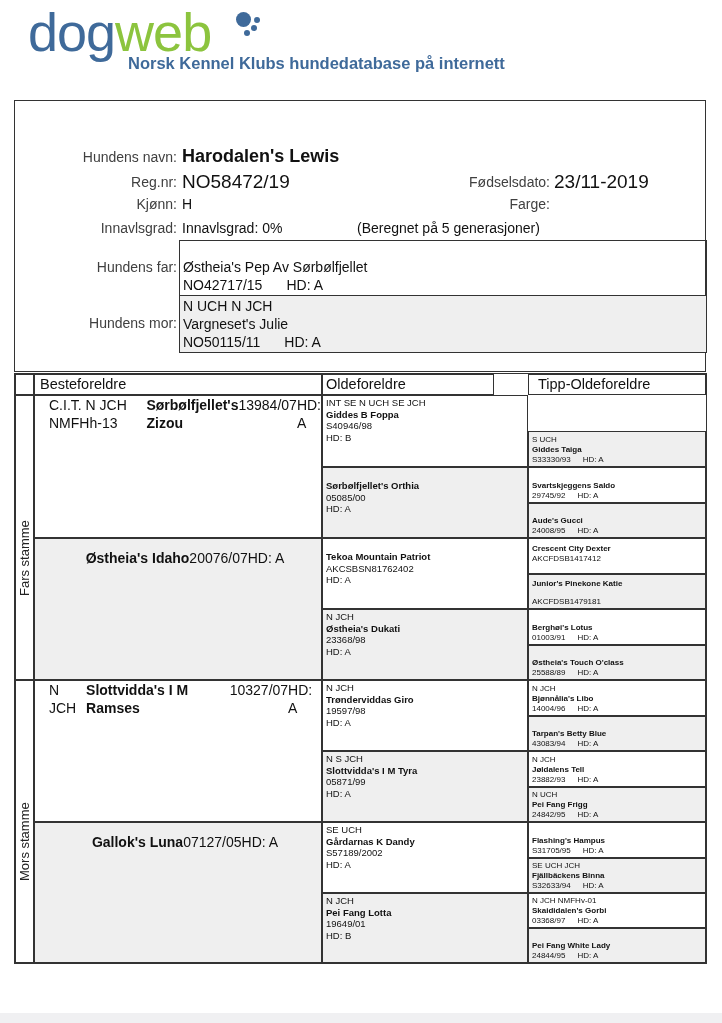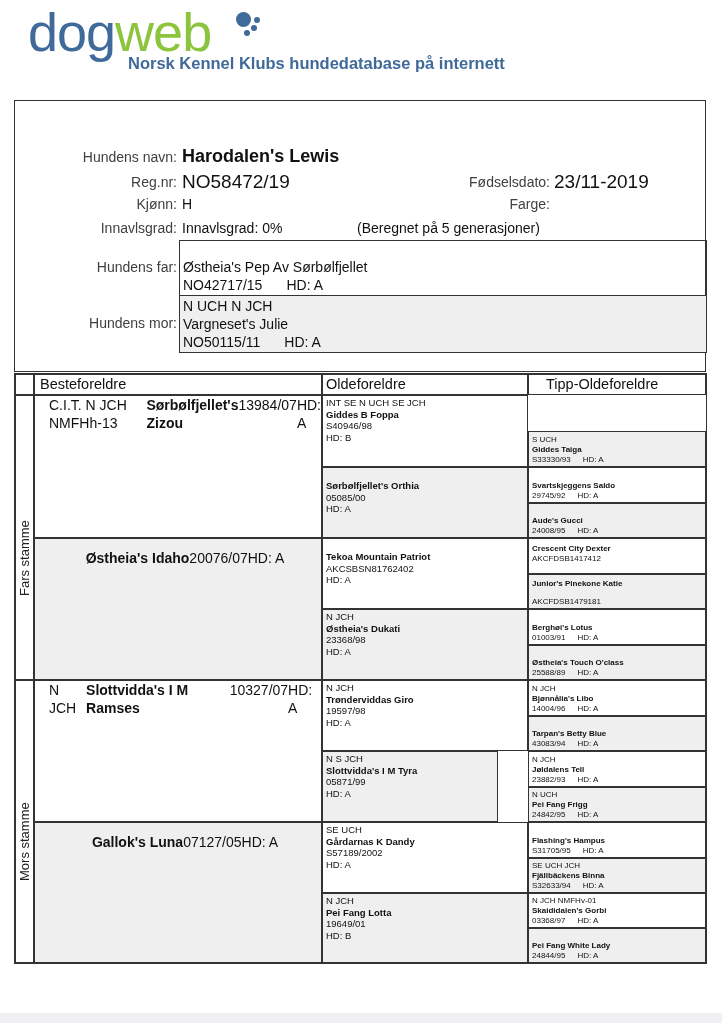--- a/index.html
+++ b/index.html
@@ -103,22 +103,22 @@
 <div class="parentbox shade" style="top:295px;height:58px;padding-top:1px;">
   <div>N UCH N JCH</div>
   <div class="nm">Vargneset's Julie</div>
   <div><span>NO50115/11</span><span class="sp"></span><span class="sp"></span><span>HD: A</span></div>
 </div>
 
 <div class="ped">
 
   <div class="cell" style="left:0;top:0;width:19px;height:21px;"></div>
   <div class="cell hdr" style="left:19px;top:0;width:288px;height:21px;">Besteforeldre</div>
-  <div class="cell hdr" style="left:307px;top:0;width:206px;height:21px;padding-left:3px;">Oldeforeldre</div>
-  <div class="cell hdr" style="left:513px;top:0;width:178px;height:21px;padding-left:17px;">Tipp-Oldeforeldre</div>
+  <div class="cell hdr" style="left:307px;top:0;width:172px;height:21px;padding-left:3px;">Oldeforeldre</div>
+  <div class="cell hdr" style="left:513px;top:0;width:178px;height:21px;padding-left:9px;">Tipp-Oldeforeldre</div>
 
   <div class="cell" style="left:0;top:21px;width:19px;height:285px;">
     <div class="side" style="left:1px;top:200px;">Fars stamme</div>
   </div>
   <div class="cell" style="left:0;top:306px;width:19px;height:283px;">
     <div class="side" style="left:1px;top:200px;">Mors stamme</div>
   </div>
 
   <div class="cell gp" style="left:19px;top:21px;width:288px;height:143px;">
     <div>C.I.T. N JCH NMFHh-13</div>
@@ -164,21 +164,21 @@
     <div class="nm">Østheia's Dukati</div>
     <div>23368/98</div>
     <div>HD: A</div>
   </div>
   <div class="cell ggp" style="left:307px;top:306px;width:206px;height:71px;">
     <div>N JCH</div>
     <div class="nm">Trønderviddas Giro</div>
     <div>19597/98</div>
     <div>HD: A</div>
   </div>
-  <div class="cell ggp shade" style="left:307px;top:377px;width:176px;height:71px;">
+  <div class="cell ggp shade" style="left:307px;top:377px;width:206px;height:71px;">
     <div>N S JCH</div>
     <div class="nm">Slottvidda's I M Tyra</div>
     <div>05871/99</div>
     <div>HD: A</div>
   </div>
   <div class="cell ggp" style="left:307px;top:448px;width:206px;height:71px;">
     <div>SE UCH</div>
     <div class="nm">Gårdarnas K Dandy</div>
     <div>S57189/2002</div>
     <div>HD: A</div>

